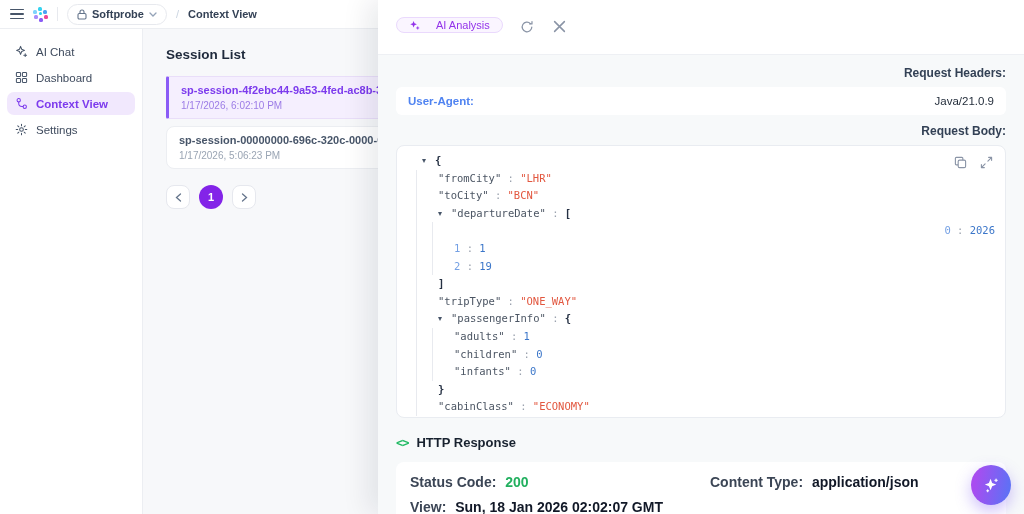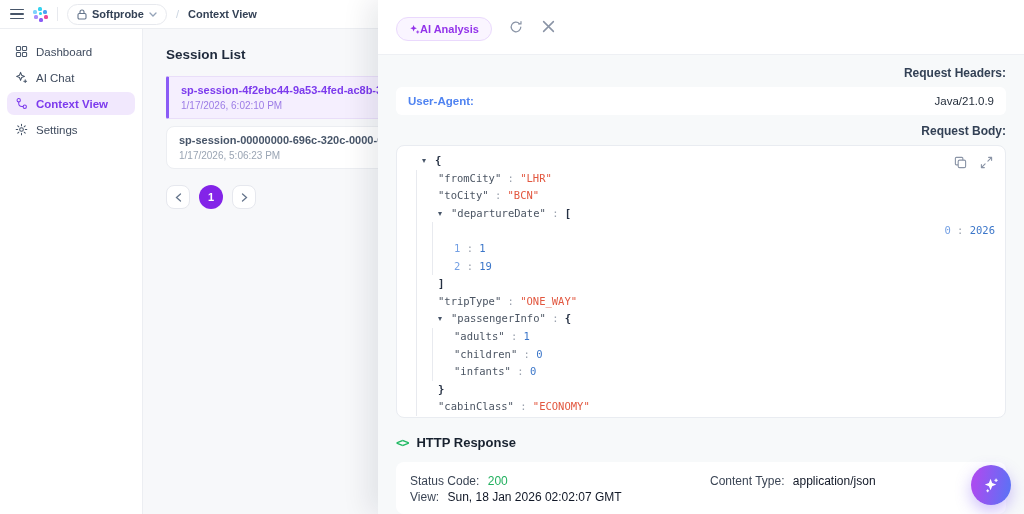--- a/index.html
+++ b/index.html
@@ -45,22 +45,22 @@
                   font-size:11px; font-weight:700; display:flex; align-items:center; justify-content:center; cursor:pointer; }
 
   
   .drawer { position:absolute; top:0; left:378px; right:0; bottom:0; background:#f7f9fa;
             box-shadow:-10px 0 26px rgba(15,23,42,.09); }
   .drawer-header { height:55px; background:#fff; border-bottom:1px solid #eef0f4;
                    padding:10px 18px 0 18px; display:flex; justify-content:space-between; }
   .drawer-title { font-size:15px; font-weight:700; color:#0f172a; }
   .drawer-path { font-size:11.5px; color:#6b7687; margin-top:6px; }
   .header-actions { display:flex; align-items:flex-start; gap:15px; padding-top:7px; }
-  .ai-pill { display:flex; align-items:center; gap:0; height:24px; padding:0 12px; border:1px solid #ead9fd;
-             background:#faf5ff; color:#9333ea; border-radius:999px; font-size:11px; font-weight:700; cursor:pointer; }
+  .ai-pill { display:flex; align-items:center; gap:16px; height:16px; padding:0 12px; border:1px solid #ead9fd;
+             background:#faf5ff; color:#9333ea; border-radius:999px; font-size:11px; font-weight:400; cursor:pointer; }
   .icon-btn { background:none; border:none; cursor:pointer; padding:2px; margin-top:1px; }
 
   .drawer-body { padding:7px 18px 0 18px; }
   .section-label { font-size:12px; font-weight:600; color:#334155; margin:4px 0 7px;text-align:right; }
   .header-row { background:#fff; border-radius:6px; padding:8px 12px; display:flex;
                 justify-content:space-between; font-size:11.5px; margin-bottom:9px; }
   .header-key { color:#4f83f1;font-weight:bold; }
   .header-val { color:#1f2937; }
 
   .json-panel { position:relative; background:#fff; border:1px solid #e9ecf1; border-radius:8px;
@@ -75,21 +75,21 @@
   .arrow { display:inline-block; width:13px; color:#475569; font-size:8px; vertical-align:1px;
            font-family:"DejaVu Sans",sans-serif; cursor:pointer; }
   .guide { position:absolute; width:1px; background:#e8eaef; }
   .json-actions { position:absolute; top:10px; right:12px; display:flex; gap:13px; }
   .json-actions svg { cursor:pointer; }
 
   .resp-heading { display:flex; align-items:center; gap:8px; margin:17px 0 12px; font-size:13px;
                   font-weight:700; color:#18222f; }
   .code-icon { color:#1fba62; font-family:"DejaVu Sans Mono",monospace; font-weight:700; font-size:12px; letter-spacing:-1px; }
   .resp-card { background:#fff; border-radius:8px; padding:12px 14px 10px; }
-  .resp-grid { display:grid; grid-template-columns:300px 1fr; row-gap:2px; font-size:12px; }
+  .resp-grid { display:grid; grid-template-columns:300px 1fr; row-gap:9px; font-size:14px;font-weight:bold; }
   .resp-label { color:#3b4555; }
   .resp-val { color:#111827; margin-left:5px; }
   .resp-val.green { color:#22b05f; }
 
   .fab { position:absolute; right:13px; bottom:9px; width:40px; height:40px; border-radius:50%;
          background:linear-gradient(100deg,#a84df0 15%,#5f70f5 90%); display:flex; align-items:center;
          justify-content:center; box-shadow:0 6px 16px rgba(108,70,240,.35); border:none; cursor:pointer; }
 </style>
 </head>
 <body>
@@ -120,33 +120,33 @@
         <path d="M1 1l3 3 3-3" fill="none" stroke="#94a3b8" stroke-width="1.3" stroke-linecap="round"></path>
       </svg>
   </div>
   <span class="crumb-sep">/</span>
   <span class="crumb">Context View</span>
 </header>
 
 <nav class="sidebar">
   <div class="nav-item">
     <svg width="13" height="13" viewBox="0 0 14 14">
+        <path d="M6 1.5l1.2 3.1 3.1 1.2-3.1 1.2L6 10.1 4.8 7 1.7 5.8 4.8 4.6z" fill="none" stroke="#475569" stroke-width="1.1" stroke-linejoin="round"></path>
+        <path d="M11 9.5v3M9.5 11h3" stroke="#475569" stroke-width="1.1" stroke-linecap="round"></path>
+      </svg>
+    <span>AI Chat</span>
+  </div>
+  <div class="nav-item">
+    <svg width="13" height="13" viewBox="0 0 14 14">
         <rect x="1.5" y="1.5" width="4.5" height="4.5" rx="1" fill="none" stroke="#475569" stroke-width="1.1"></rect>
         <rect x="8" y="1.5" width="4.5" height="4.5" rx="1" fill="none" stroke="#475569" stroke-width="1.1"></rect>
         <rect x="1.5" y="8" width="4.5" height="4.5" rx="1" fill="none" stroke="#475569" stroke-width="1.1"></rect>
         <rect x="8" y="8" width="4.5" height="4.5" rx="1" fill="none" stroke="#475569" stroke-width="1.1"></rect>
       </svg>
     <span>Dashboard</span>
-  </div>
-  <div class="nav-item">
-    <svg width="13" height="13" viewBox="0 0 14 14">
-        <path d="M6 1.5l1.2 3.1 3.1 1.2-3.1 1.2L6 10.1 4.8 7 1.7 5.8 4.8 4.6z" fill="none" stroke="#475569" stroke-width="1.1" stroke-linejoin="round"></path>
-        <path d="M11 9.5v3M9.5 11h3" stroke="#475569" stroke-width="1.1" stroke-linecap="round"></path>
-      </svg>
-    <span>AI Chat</span>
   </div>
   <div class="nav-item active">
     <svg width="13" height="13" viewBox="0 0 14 14">
         <circle cx="4" cy="3.5" r="1.8" fill="none" stroke="#7c3aed" stroke-width="1.1"></circle>
         <circle cx="10.5" cy="10.5" r="1.8" fill="none" stroke="#7c3aed" stroke-width="1.1"></circle>
         <path d="M4 5.3v1.5a3.5 3.5 0 0 0 3.5 3.5h1.2" fill="none" stroke="#7c3aed" stroke-width="1.1" stroke-linecap="round"></path>
       </svg>
     <span>Context View</span>
   </div>
   <div class="nav-item">

